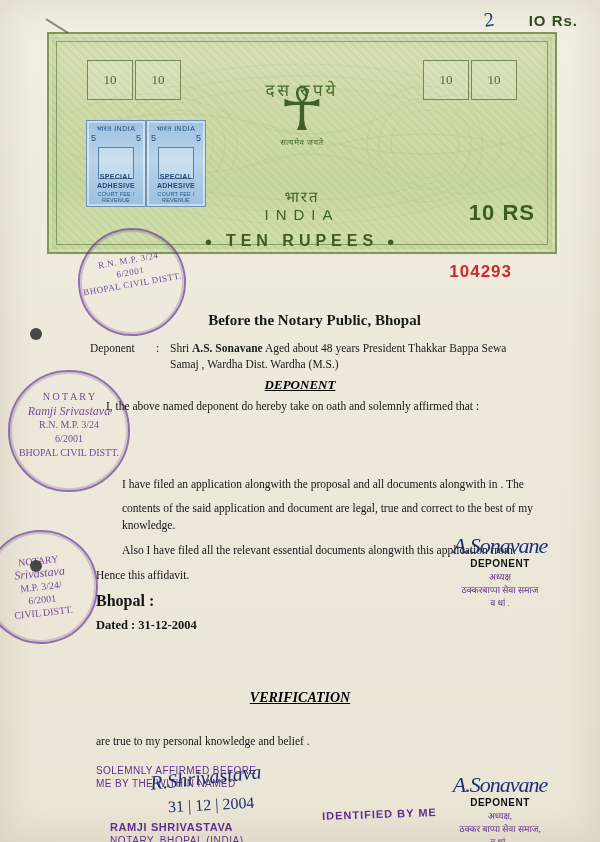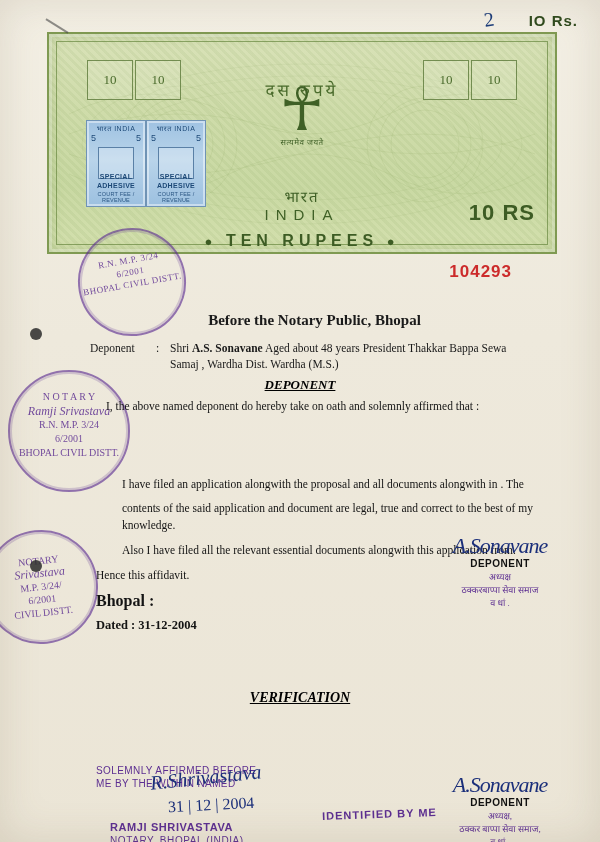--- a/index.html
+++ b/index.html
@@ -346,20 +346,21 @@
   <div class="sig-block sig1">
     <div class="sig-scribble">A.Sonavane</div>
     <div class="sig-label">DEPONENT</div>
     <div class="sig-hindi">अध्यक्ष</div>
     <div class="sig-hindi2">ठक्करबाप्पा सेवा समाज</div>
     <div class="sig-hindi3">व धां .</div>
   </div>
 
   <div class="verification-h" style="top:690px;">VERIFICATION</div>
 
+  <div class="para" style="left:96px;top:733px;width:455px;">are true to my personal  knowledge and belief .</div>
 
   <div class="sig-block" style="left:440px;top:775px;width:120px;">
     <div class="sig-scribble">A.Sonavane</div>
     <div class="sig-label">DEPONENT</div>
     <div class="sig-hindi">अध्यक्ष,</div>
     <div class="sig-hindi2">ठक्कर बाप्पा सेवा समाज,</div>
     <div class="sig-hindi3">व धां .</div>
   </div>
 
   <div class="bottom-block" style="top:764px;">

